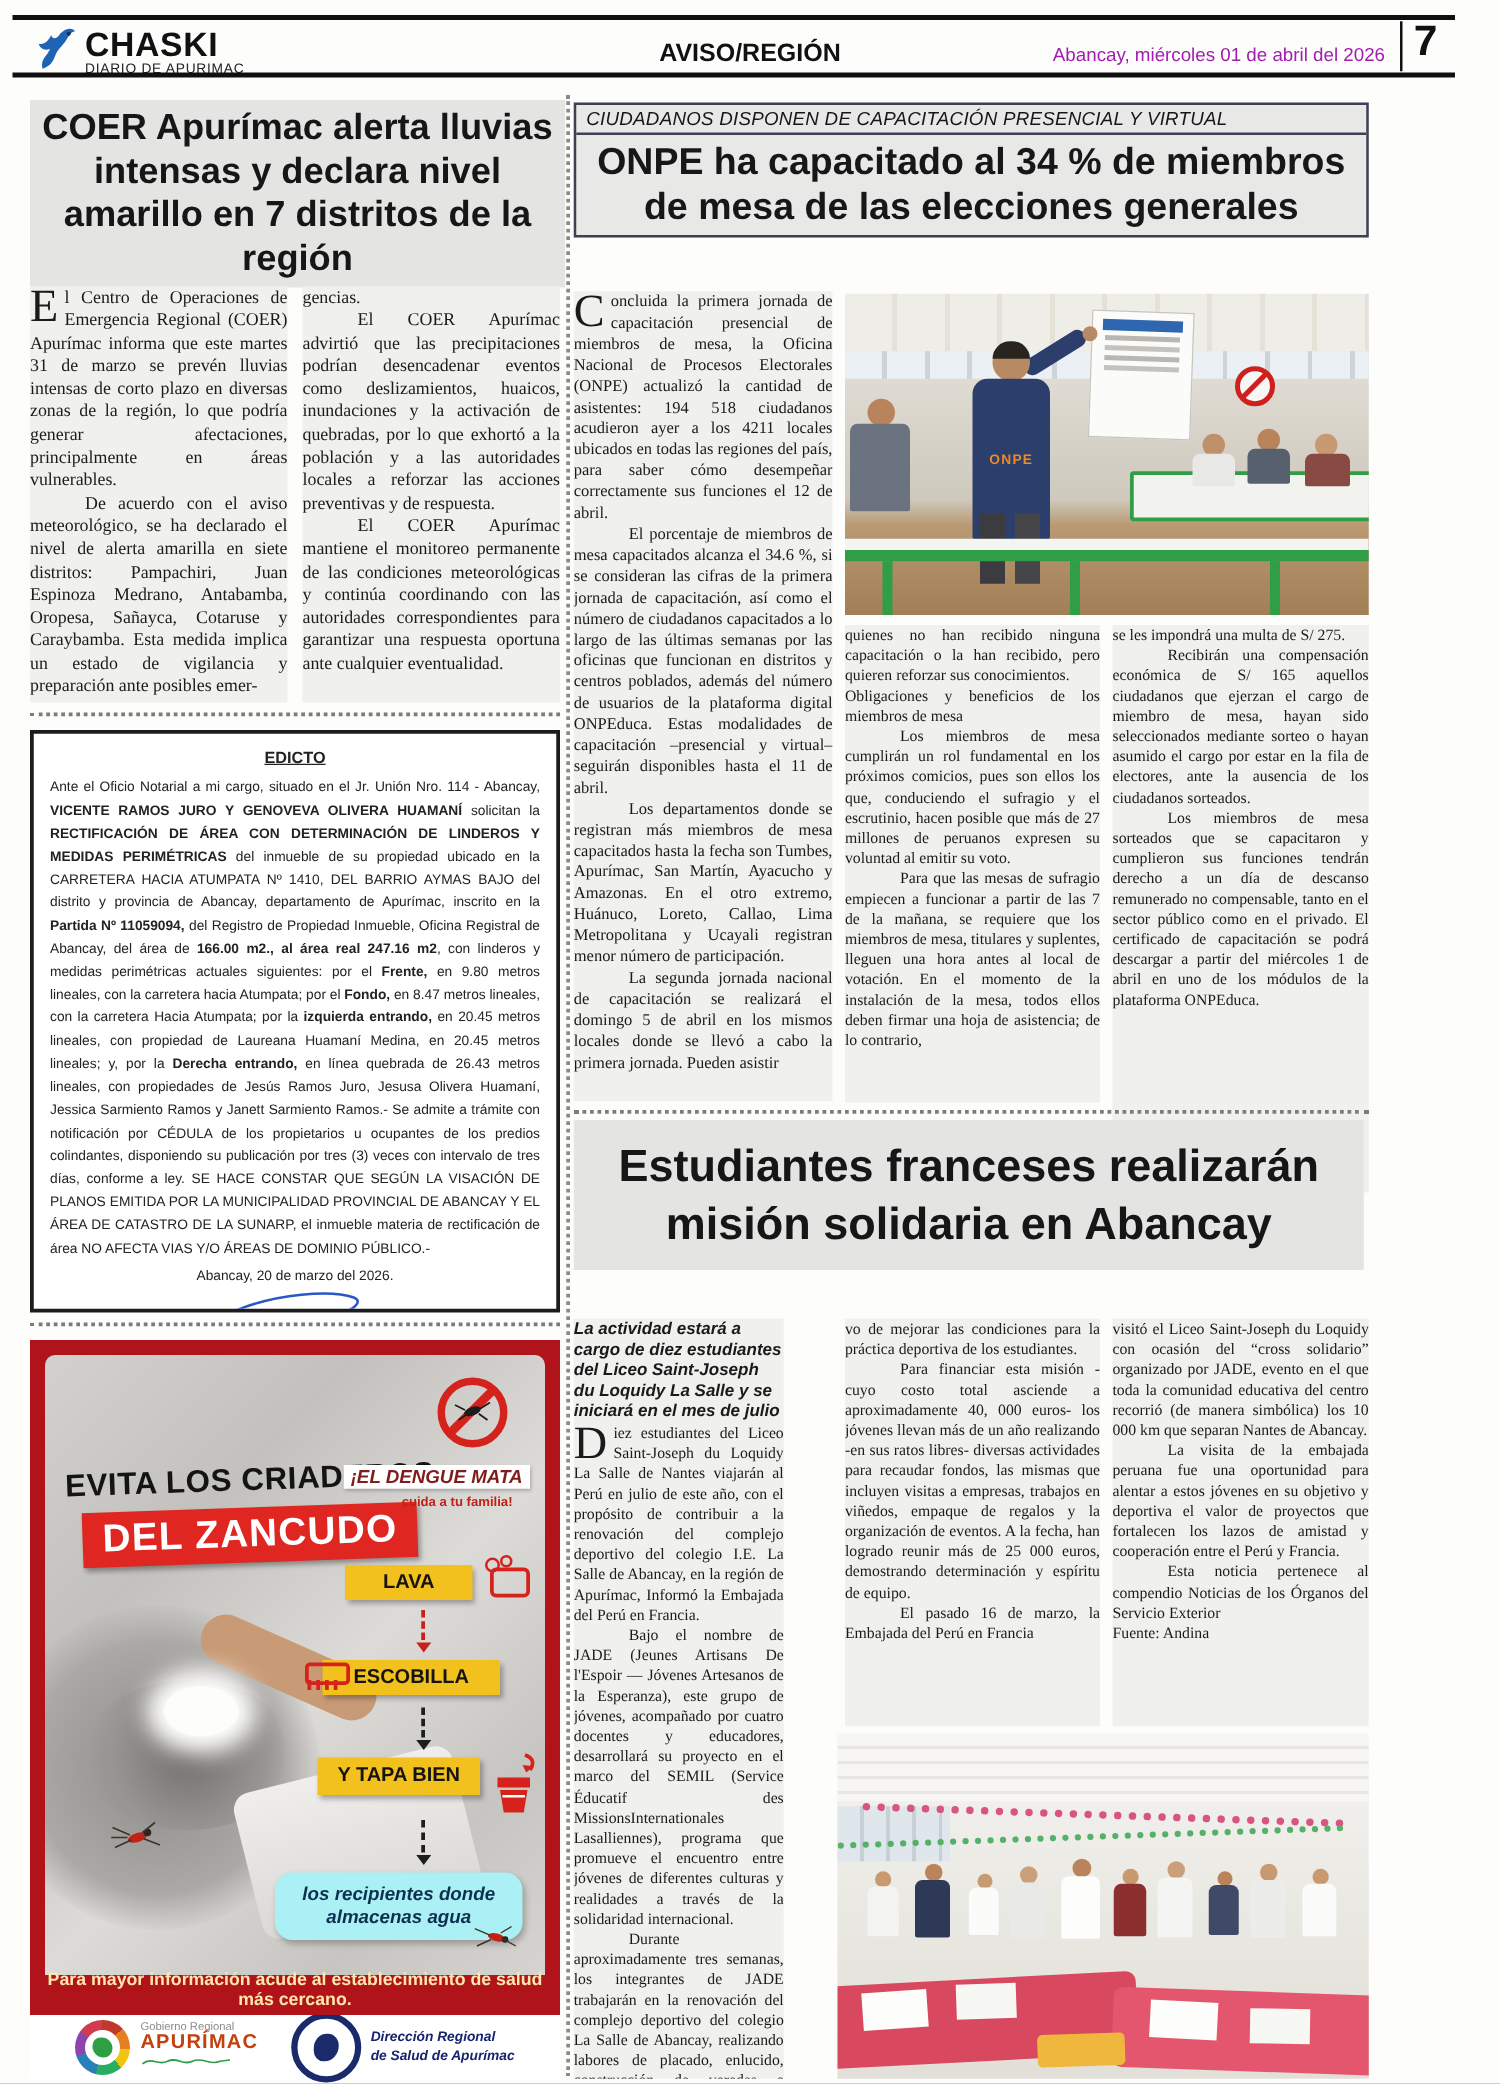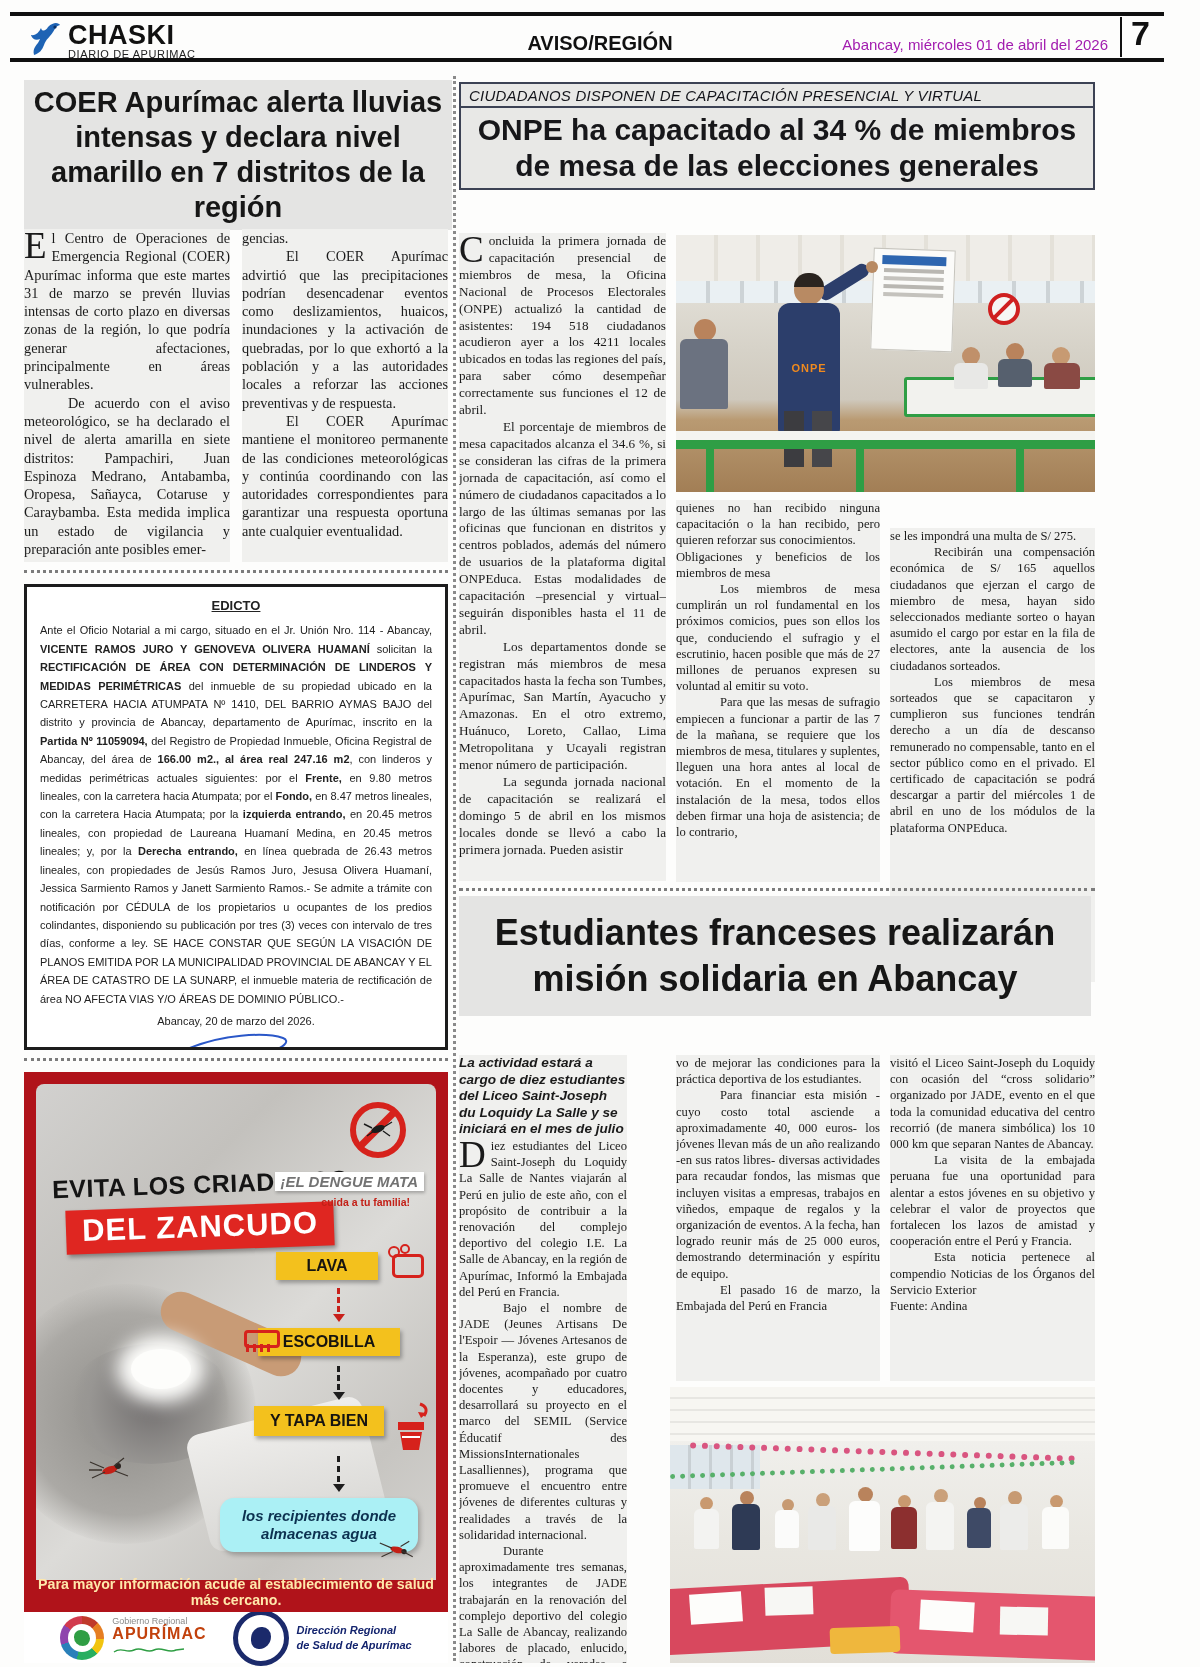--- a/index.html
+++ b/index.html
@@ -46,21 +46,21 @@
   .ph-stud{background:linear-gradient(#f7f6f3 0%,#efeeea 25%,#e9e7e1 55%,#e2dfd8 100%);}
   .head{border-radius:50%;position:absolute;}
   .torso{position:absolute;border-radius:6px 6px 2px 2px;}
   
   .ad-red{background:#b0131a;}
   .ad-photo{position:relative;overflow:hidden;border-radius:8px 8px 0 0;
             background:linear-gradient(135deg,#d2d1cf 0%,#c3c1bd 28%,#dcdbd8 55%,#c7c5c1 80%,#d5d4d1 100%);}
   .ad-t1{font-family:"Liberation Sans",sans-serif;font-weight:bold;font-size:25px;letter-spacing:.5px;color:#141414;transform:rotate(-2deg);}
   .ad-t2{font-family:"Liberation Sans",sans-serif;font-weight:bold;font-size:31px;letter-spacing:1px;color:#fff;
          background:#df2621;padding:3px 16px 5px;transform:rotate(-2deg);box-shadow:2px 3px 4px rgba(0,0,0,.35);}
-  .dengue-t{font-family:"Liberation Sans",sans-serif;font-weight:bold;font-style:italic;font-size:15px;color:#737373;
+  .dengue-t{font-family:"Liberation Sans",sans-serif;font-weight:bold;font-style:italic;font-size:15px;color:#7f1d1d;
             background:#fff;padding:1px 6px;box-shadow:1px 2px 3px rgba(0,0,0,.25);}
   .dengue-s{font-family:"Liberation Sans",sans-serif;font-weight:bold;font-size:10.5px;color:#c32017;text-align:center;}
   .step{font-family:"Liberation Sans",sans-serif;font-weight:bold;font-size:16px;color:#161410;background:#f3c11d;
         padding:5px 16px;text-align:center;box-shadow:2px 3px 4px rgba(0,0,0,.3);}
   .dash{width:0;border-left:3px dashed #c8201a;position:absolute;}
   .dash.blk{border-left-color:#1d1d1d;}
   .arrowhead{width:0;height:0;border-left:6px solid transparent;border-right:6px solid transparent;position:absolute;}
   .note-box{background:#abf0f5;border-radius:14px;font-family:"Liberation Sans",sans-serif;font-style:italic;font-weight:bold;
             font-size:15px;line-height:18px;color:#0c3150;text-align:center;padding:9px 10px;box-shadow:2px 3px 5px rgba(0,0,0,.25);}
   .ad-bar{color:#ffe8ab;font-family:"Liberation Sans",sans-serif;font-weight:bold;font-size:14.2px;text-align:center;}
@@ -302,21 +302,21 @@
     <div class="abs" style="left:180px;top:214px;width:8px;height:43px;background:#2f9e45;"></div>
     <div class="abs" style="left:340px;top:214px;width:8px;height:43px;background:#2f9e45;"></div>
   </div>
 
   <div class="abs colbox onpe-body tight" style="left:676px;top:500px;width:204px;height:382px;">
       <p class="para">quienes no han recibido ninguna capacitación o la han recibido, pero quieren reforzar sus conocimientos.</p>
       <p class="para">Obligaciones y beneficios de los miembros de mesa</p>
       <p class="para ind">Los miembros de mesa cumplirán un rol fundamental en los próximos comicios, pues son ellos los que, conduciendo el sufragio y el escrutinio, hacen posible que más de 27 millones de peruanos expresen su voluntad al emitir su voto.</p>
       <p class="para ind">Para que las mesas de sufragio empiecen a funcionar a partir de las 7 de la mañana, se requiere que los miembros de mesa, titulares y suplentes, lleguen una hora antes al local de votación. En el momento de la instalación de la mesa, todos ellos deben firmar una hoja de asistencia; de lo contrario,</p>
     </div>
-  <div class="abs colbox onpe-body tight" style="left:890px;top:500px;width:205px;height:454px;margin-top:28px;">
+  <div class="abs colbox onpe-body tight" style="left:890px;top:500px;width:205px;height:454px;">
       <p class="para">se les impondrá una multa de S/ 275.</p>
       <p class="para ind">Recibirán una compensación económica de S/ 165 aquellos ciudadanos que ejerzan el cargo de miembro de mesa, hayan sido seleccionados mediante sorteo o hayan asumido el cargo por estar en la fila de electores, ante la ausencia de los ciudadanos sorteados.</p>
       <p class="para ind">Los miembros de mesa sorteados que se capacitaron y cumplieron sus funciones tendrán derecho a un día de descanso remunerado no compensable, tanto en el sector público como en el privado. El certificado de capacitación se podrá descargar a partir del miércoles 1 de abril en uno de los módulos de la plataforma ONPEduca.</p>
     </div>
 
   <div class="abs hdot" style="left:459px;top:888px;width:636px;"></div>
 
   <div class="abs art-title" style="left:459px;top:896px;width:632px;font-size:36px;line-height:46px;padding:14px 6px;box-sizing:border-box;">Estudiantes franceses realizarán misión solidaria en Abancay</div>
 
   <div class="abs colbox tight" style="left:459px;top:1055px;width:168px;height:608px;">
@@ -325,21 +325,21 @@
       <p class="para ind">Bajo el nombre de JADE (Jeunes Artisans De l'Espoir — Jóvenes Artesanos de la Esperanza), este grupo de jóvenes, acompañado por cuatro docentes y educadores, desarrollará su proyecto en el marco del SEMIL (Service Éducatif des MissionsInternationales Lasalliennes), programa que promueve el encuentro entre jóvenes de diferentes culturas y realidades a través de la solidaridad internacional.</p>
       <p class="para ind">Durante aproximadamente tres semanas, los integrantes de JADE trabajarán en la renovación del complejo deportivo del colegio La Salle de Abancay, realizando labores de placado, enlucido, construcción de veredas e impermeabilización de la cubierta. Estas labores, tienen como objeti-</p>
     </div>
   <div class="abs colbox tight" style="left:676px;top:1055px;width:204px;height:326px;">
       <p class="para">vo de mejorar las condiciones para la práctica deportiva de los estudiantes.</p>
       <p class="para ind">Para financiar esta misión -cuyo costo total asciende a aproximadamente 40, 000 euros- los jóvenes llevan más de un año realizando -en sus ratos libres- diversas actividades para recaudar fondos, las mismas que incluyen visitas a empresas, trabajos en viñedos, empaque de regalos y la organización de eventos. A la fecha, han logrado reunir más de 25 000 euros, demostrando determinación y espíritu de equipo.</p>
       <p class="para ind">El pasado 16 de marzo, la Embajada del Perú en Francia</p>
     </div>
   <div class="abs colbox tight" style="left:890px;top:1055px;width:205px;height:326px;">
       <p class="para">visitó el Liceo Saint-Joseph du Loquidy con ocasión del “cross solidario” organizado por JADE, evento en el que toda la comunidad educativa del centro recorrió (de manera simbólica) los 10 000 km que separan Nantes de Abancay.</p>
-      <p class="para ind">La visita de la embajada peruana fue una oportunidad para alentar a estos jóvenes en su objetivo y celebrar el valor de proyectos que fortalecen los lazos de amistad y cooperación entre el Perú y Francia.</p>
+      <p class="para ind">La visita de la embajada peruana fue una oportunidad para alentar a estos jóvenes en su objetivo y deportiva el valor de proyectos que fortalecen los lazos de amistad y cooperación entre el Perú y Francia.</p>
       <p class="para ind">Esta noticia pertenece al compendio Noticias de los Órganos del Servicio Exterior</p>
       <p class="para">Fuente: Andina</p>
     </div>
 
   <div class="photo ph-stud" style="left:670px;top:1387px;width:425px;height:276px;">
     <div class="abs" style="left:0;top:0;width:425px;height:54px;background:repeating-linear-gradient(#f7f6f2 0 10px,#e7e6e2 10px 12px);"></div>
     <div class="abs" style="left:0;top:58px;width:90px;height:44px;background:repeating-linear-gradient(90deg,#dfe7ec 0 18px,#c9d0d4 18px 21px);"></div>
     <div class="abs" style="left:20px;top:62px;width:385px;height:0;border-top:6px dotted #d95580;transform:rotate(2deg);"></div>
     <div class="abs" style="left:0px;top:80px;width:405px;height:0;border-top:5px dotted #57b06a;transform:rotate(-2deg);"></div>
 

